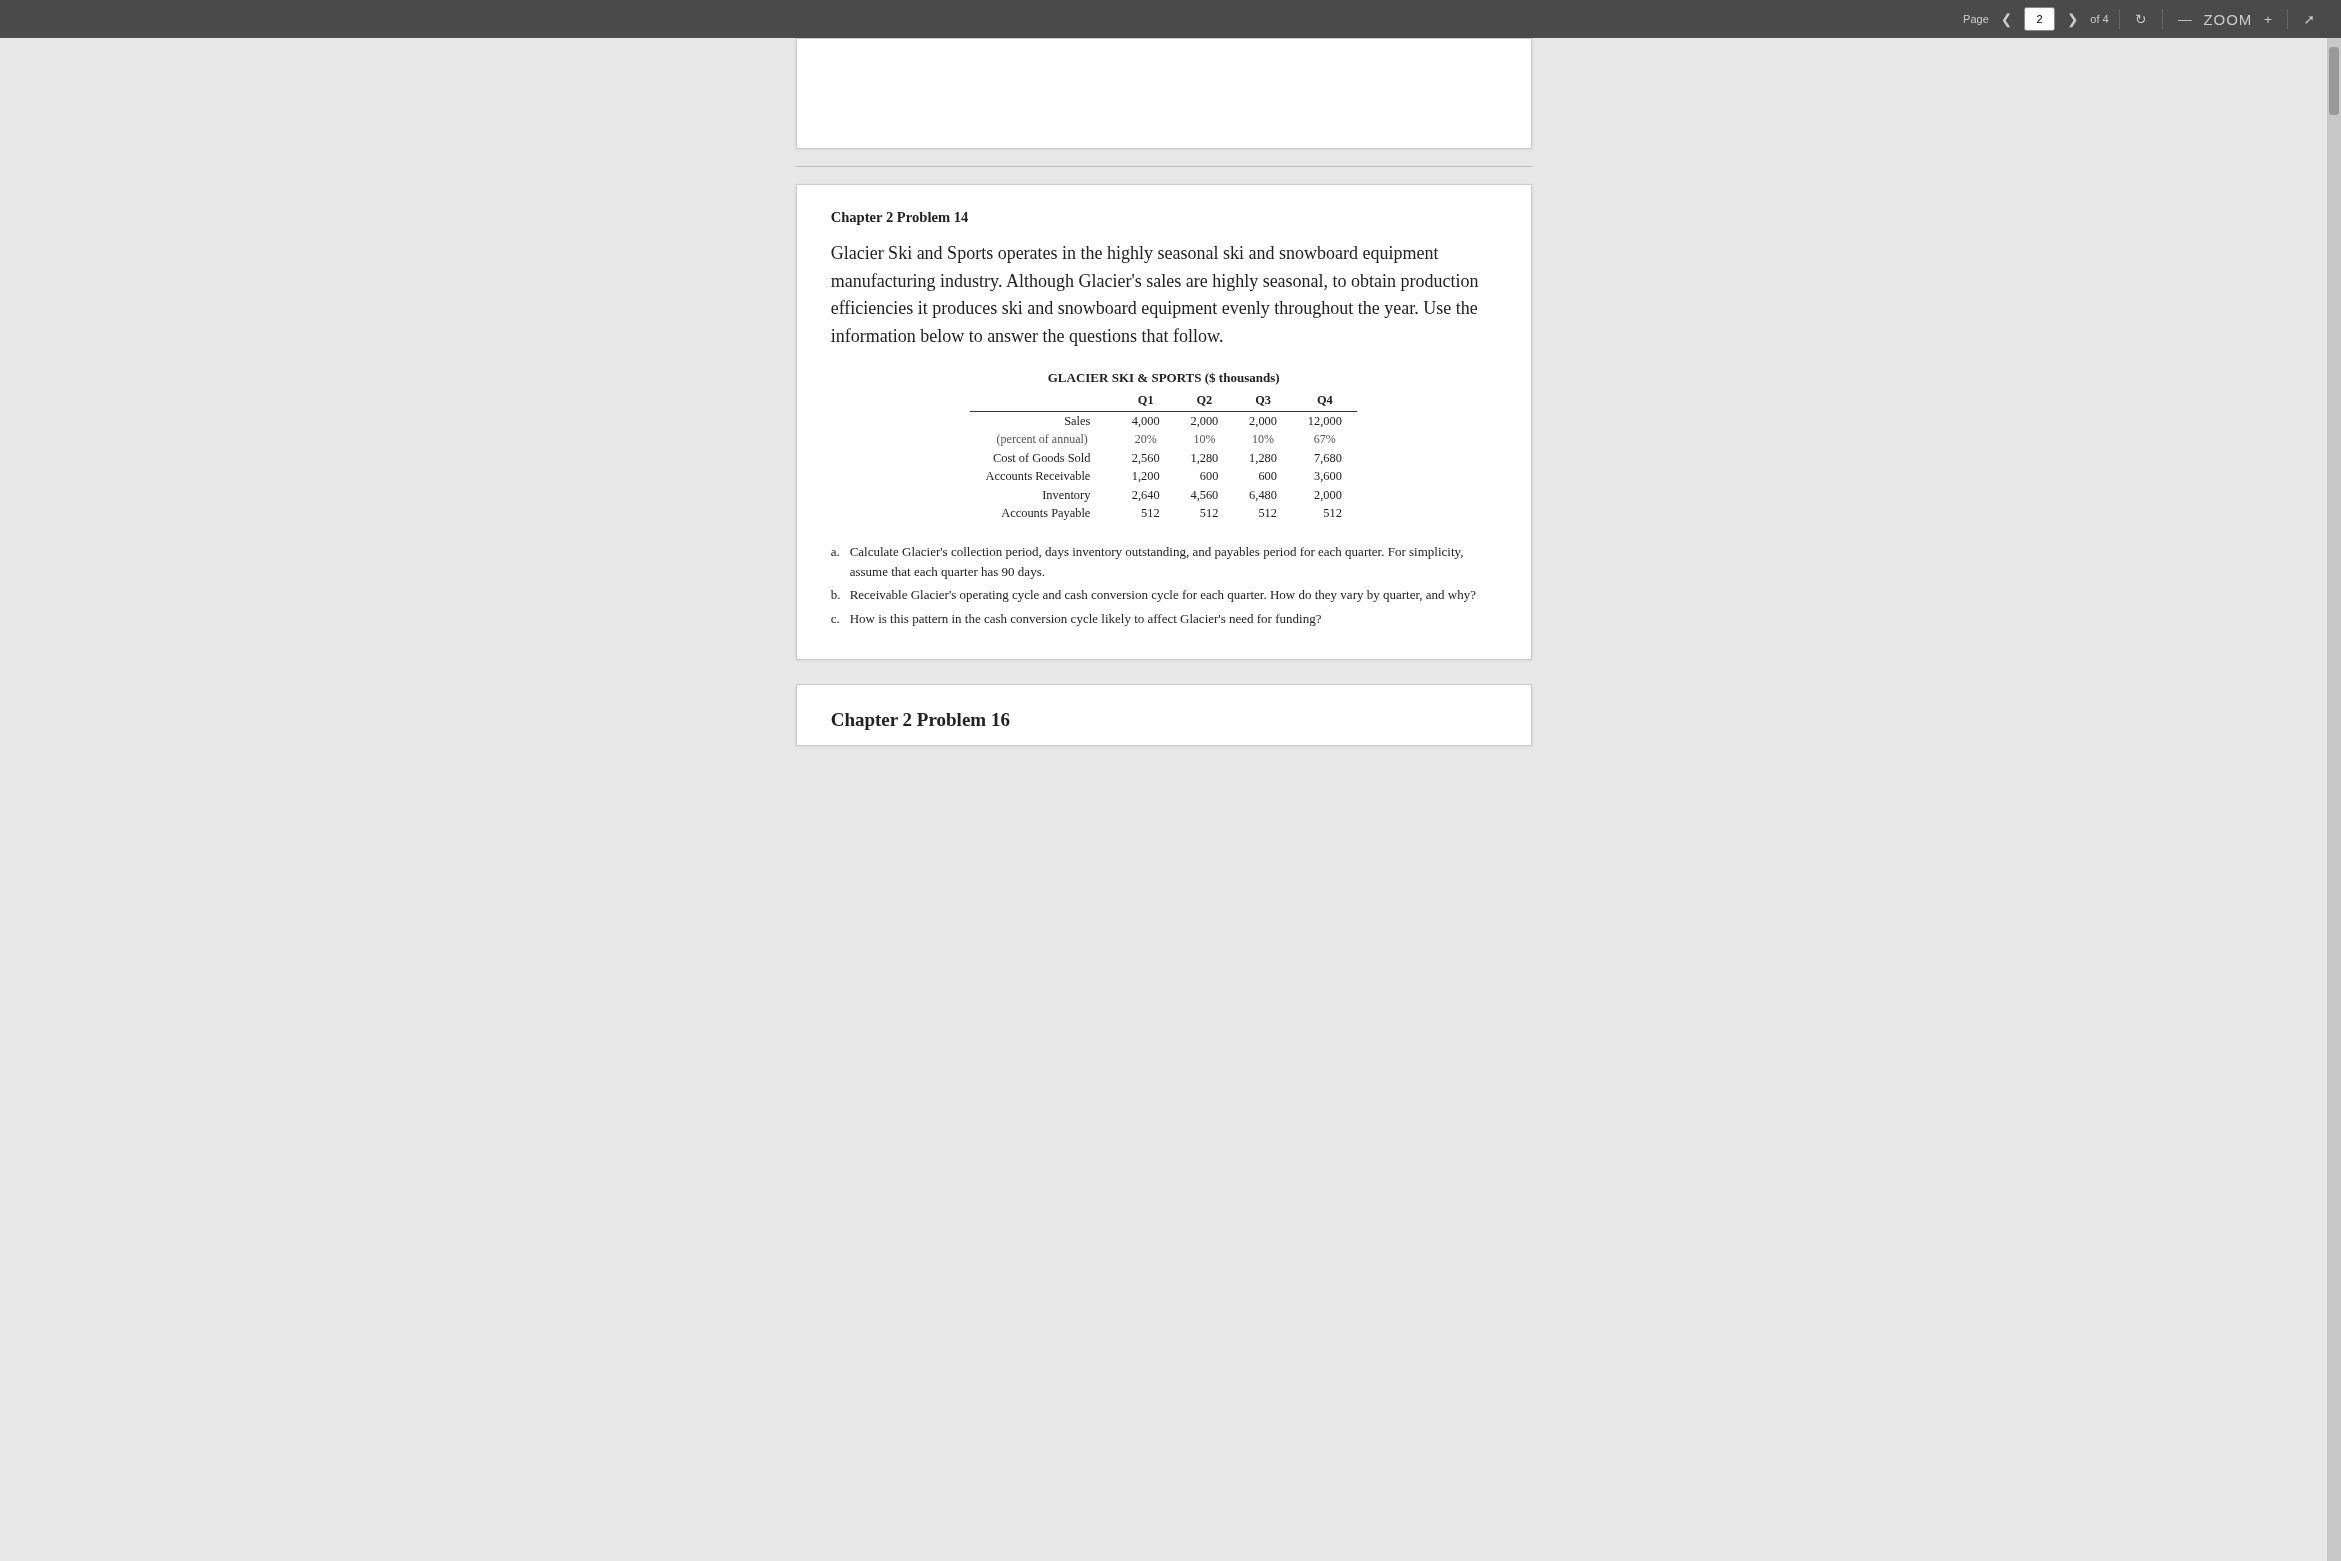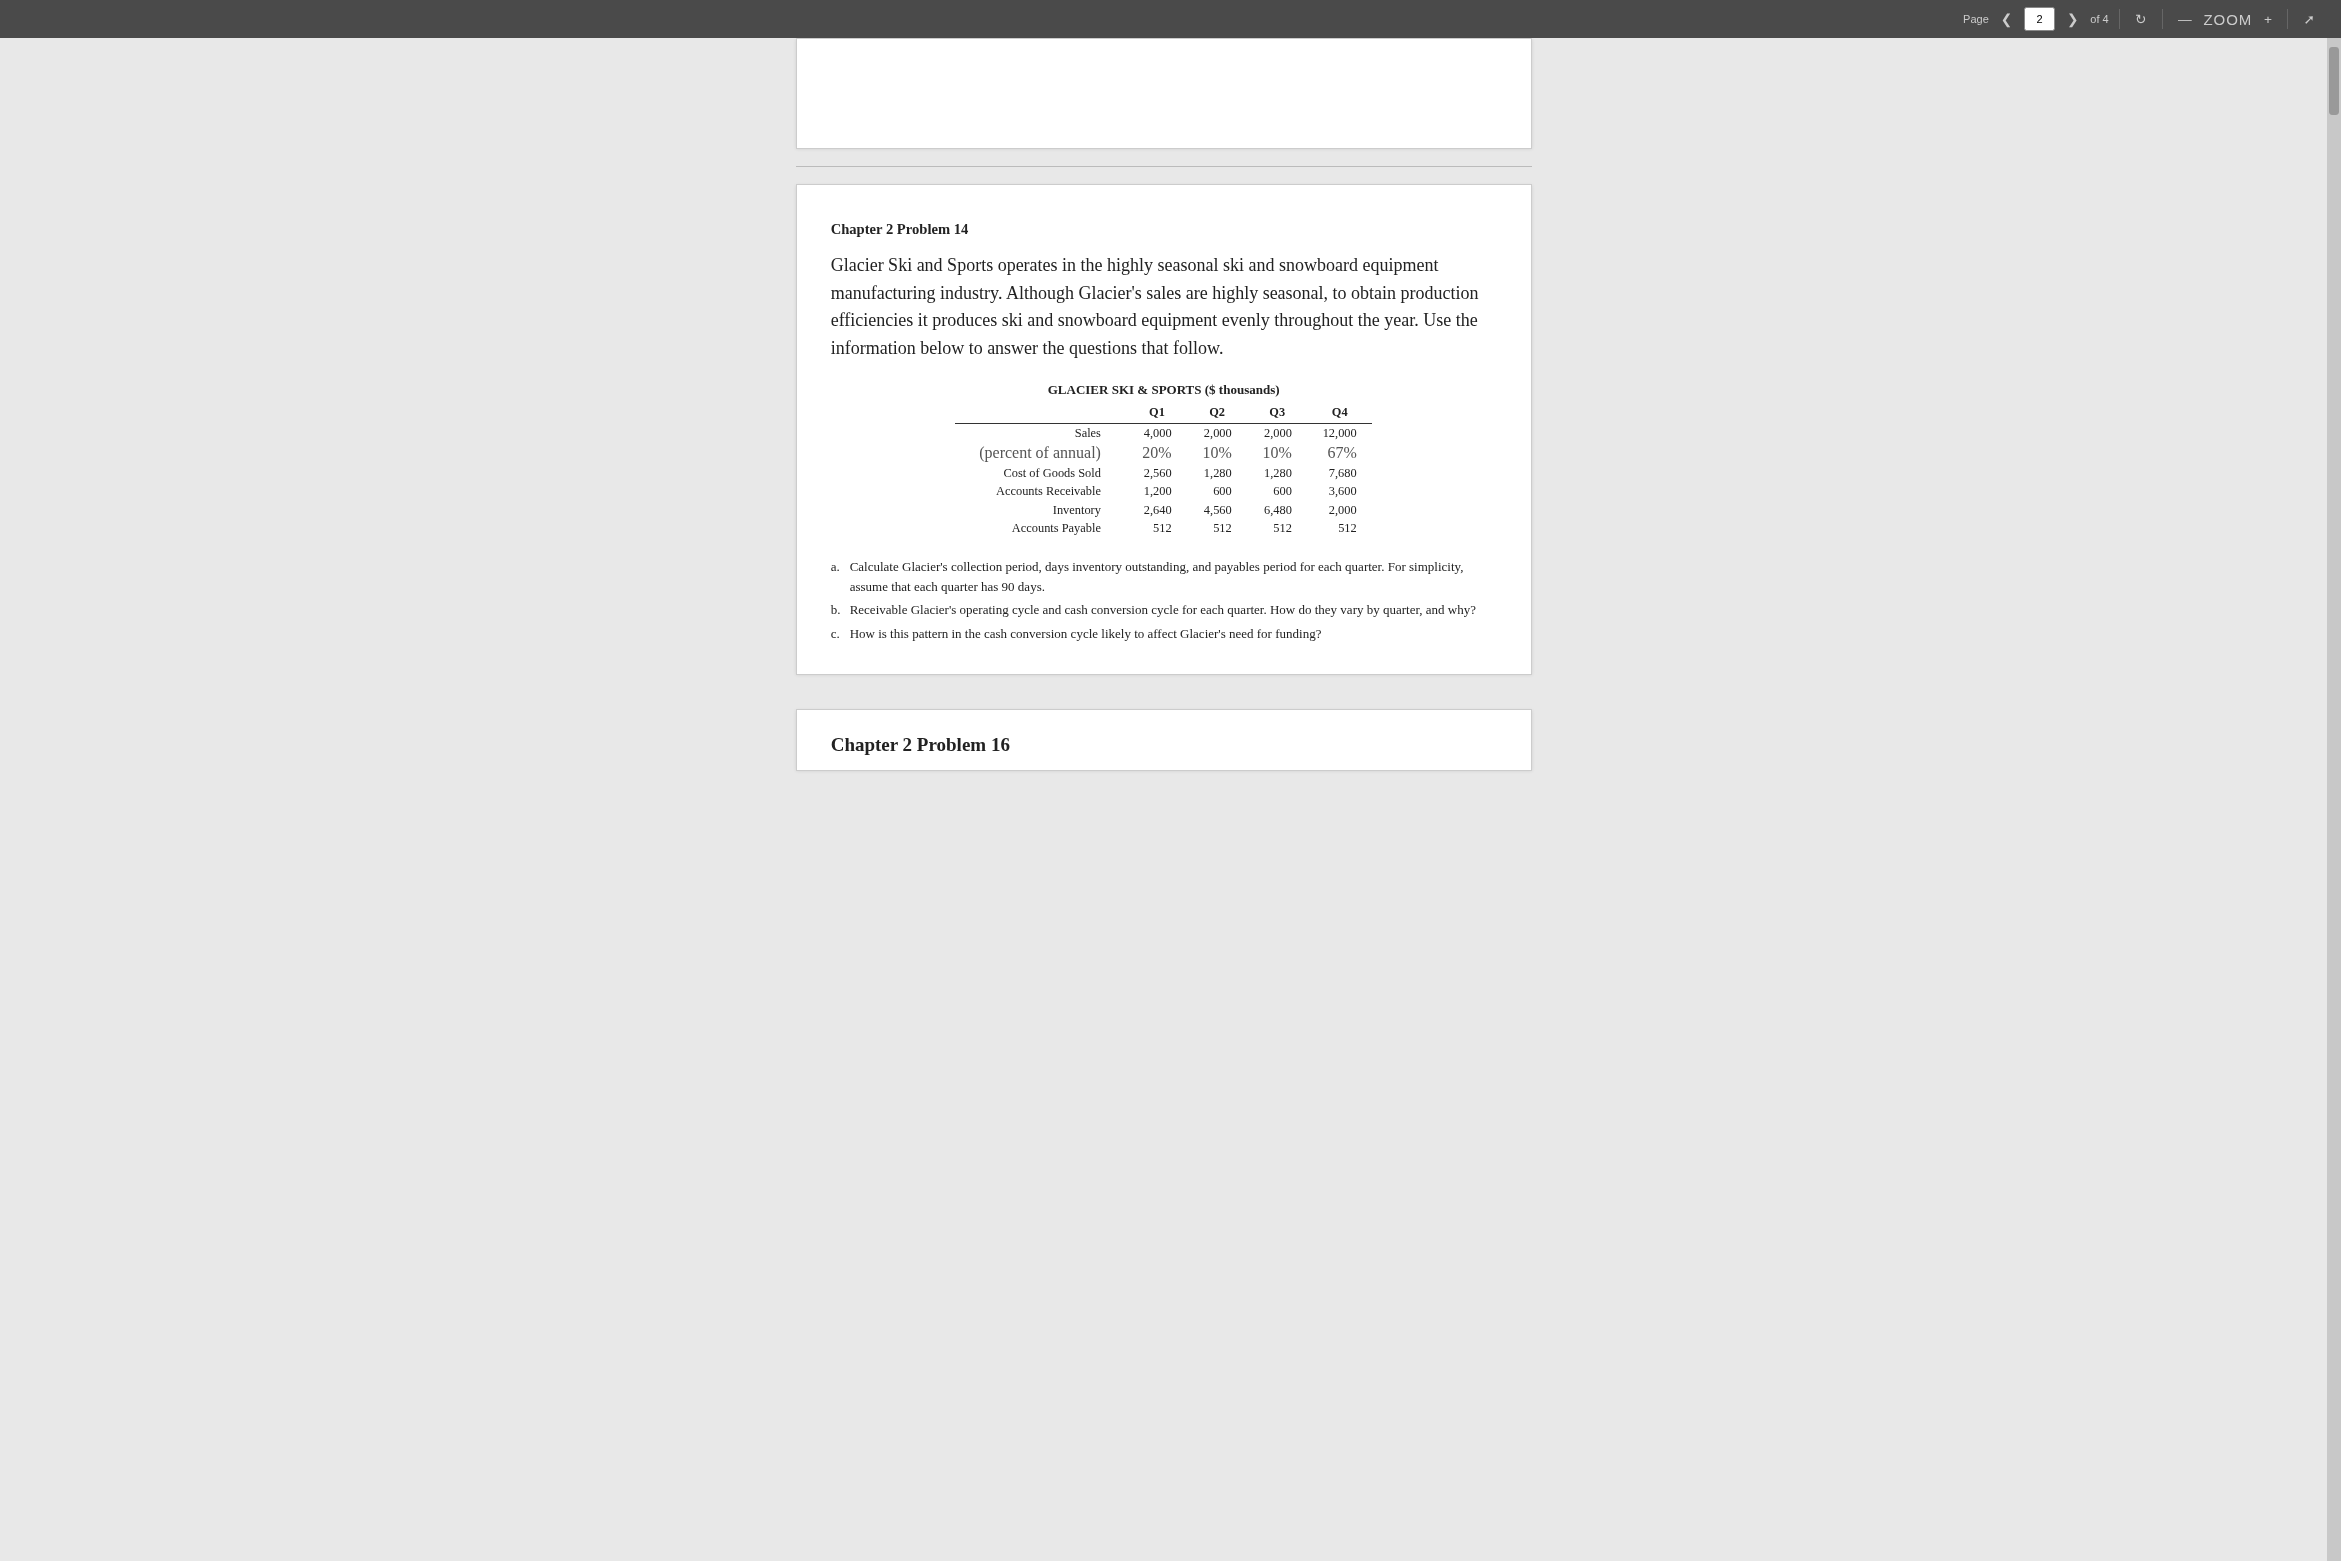--- a/index.html
+++ b/index.html
@@ -106,23 +106,23 @@
       width: 736px;
       margin: 0 auto 17px auto;
       border: none;
       border-top: 0.9px solid #bbb;
     }
 
     
     .problem-card {
       background: #fff;
       border: 0.9px solid #ccc;
-      margin: 0 auto 34px auto;
+      margin: 0 auto 24px auto;
       width: 736px;
-      padding: 36px 34px 27px 34px;
+      padding: 24px 34px 27px 34px;
       box-shadow: 0 0.9px 3.4px rgba(0,0,0,0.1);
     }
     .problem-title {
       font-weight: bold;
       font-size: 14.6px;
       margin-bottom: 13.7px;
     }
     .problem-text {
       font-size: 18px;
       line-height: 1.55;
@@ -167,21 +167,22 @@
       text-align: right;
       padding-right: 26px;
     }
     .data-table td.indent-label {
       text-align: left;
       padding-left: 24px;
       padding-right: 26px;
     }
     .data-table .pct-row td {
       color: #555;
-      font-size: 16px;
+      font-size: 12px;
+      text-align: center;
     }
 
     
     .questions {
       font-size: 13px;
       line-height: 1.55;
     }
     .question-item {
       display: flex;
       align-items: flex-start;

